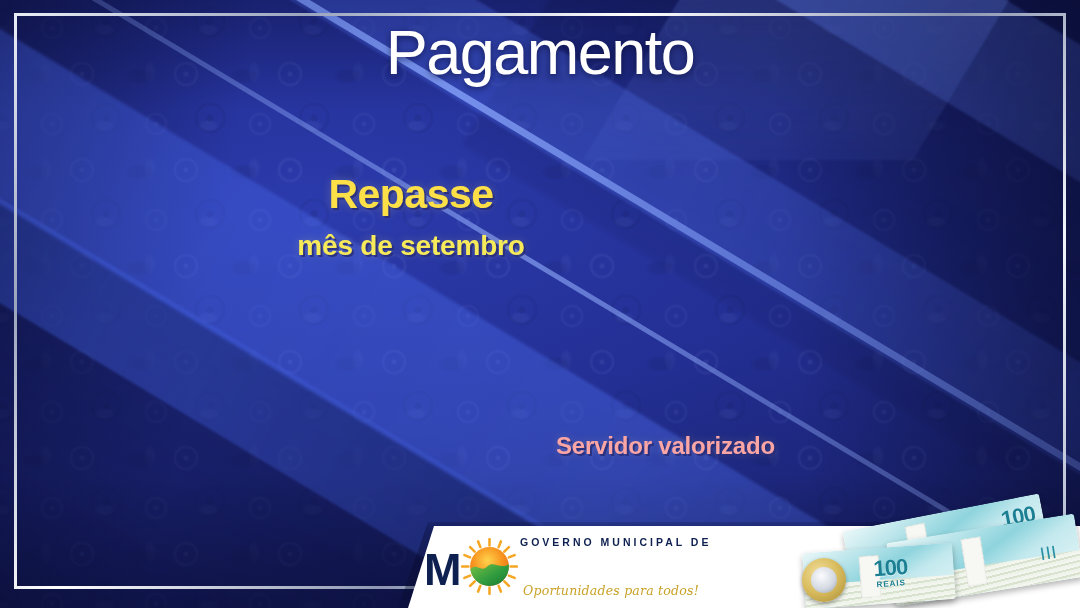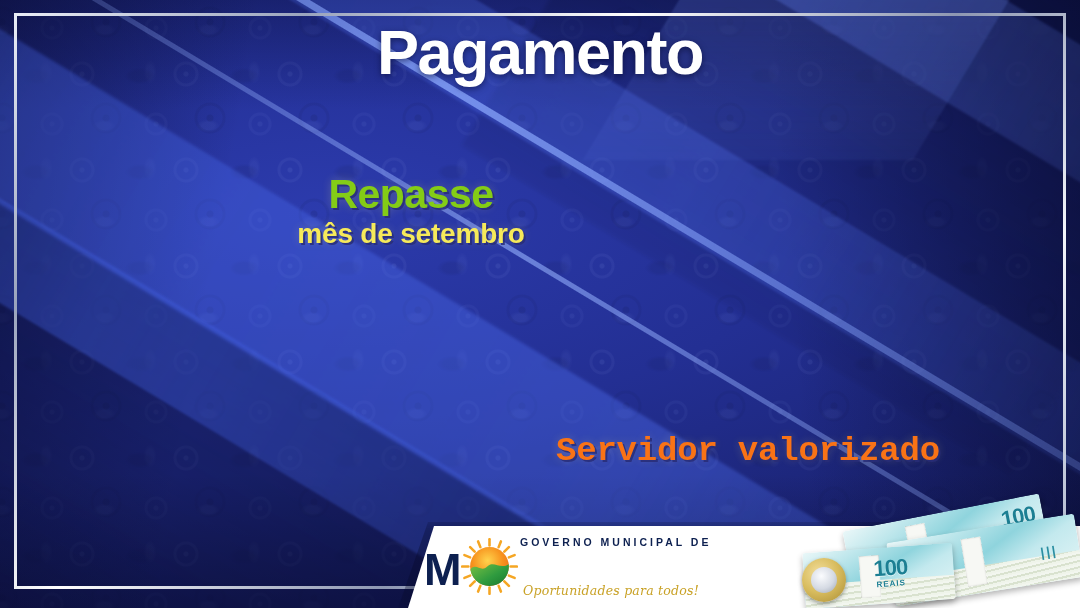--- a/index.html
+++ b/index.html
@@ -86,38 +86,37 @@
   .frame{
     position:absolute;left:14px;top:13px;right:14px;bottom:19px;
     border:3px solid transparent;
     border-image:linear-gradient(135deg,#e9edf6 0%,#9aa4bd 18%,#ffffff 38%,#8d97b2 58%,#f2f5fb 78%,#aab3ca 100%) 1;
     pointer-events:none;
   }
 
   
   .title{
     position:absolute;left:0;right:0;top:16px;text-align:center;
-    font-size:63px;font-weight:700;letter-spacing:-1.5px;color:#ffffff;
+    font-size:63px;font-weight:400;letter-spacing:-1.5px;color:#ffffff;
     text-shadow:0 2px 6px rgba(5,8,40,.55);
   }
   .repasse-block{position:absolute;left:236px;top:172px;width:350px;text-align:center;}
   .repasse{
-    font-size:41px;font-weight:700;color:#84cc16;letter-spacing:-.5px;
+    font-size:41px;font-weight:700;color:#fde047;letter-spacing:-.5px;
     text-shadow:2px 2px 0 rgba(40,45,120,.85), 0 0 10px rgba(255,240,120,.22);
     line-height:1.08;
   }
   .mes{
-    font-size:28px;font-weight:700;color:#f6ea5a;letter-spacing:-.2px;margin-top:2px;
+    font-size:28px;font-weight:700;color:#f6ea5a;letter-spacing:-.2px;margin-top:14px;
     text-shadow:2px 2px 0 rgba(40,45,120,.85), 0 0 10px rgba(255,240,120,.22);
   }
   .servidor{
     position:absolute;left:556px;top:432px;
-    font-size:34px;font-weight:700;color:#f97316;letter-spacing:-.2px;
+    font-size:24px;font-weight:700;color:#fca5a5;letter-spacing:-.2px;
     text-shadow:2px 2px 0 rgba(40,45,120,.85), 0 0 10px rgba(255,240,120,.20);
-    font-family:Liberation Mono, monospace;
   }
 
   
   .white-bar{
     position:absolute;left:408px;right:0;bottom:0;height:82px;background:#ffffff;
     clip-path:polygon(26px 0, 100% 0, 100% 100%, 0 100%);
   }
   .white-bar-shadow{
     position:absolute;left:398px;right:0;bottom:0;height:86px;
     background:rgba(5,8,40,.35);filter:blur(6px);

